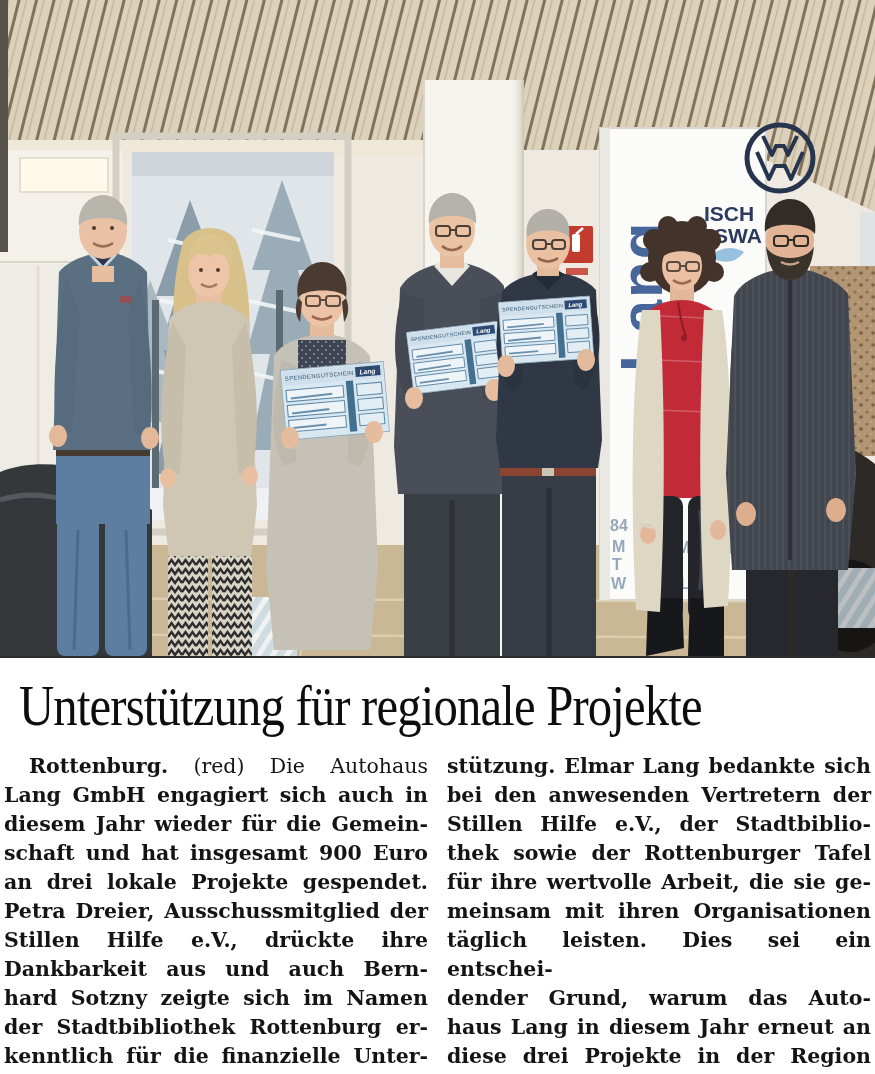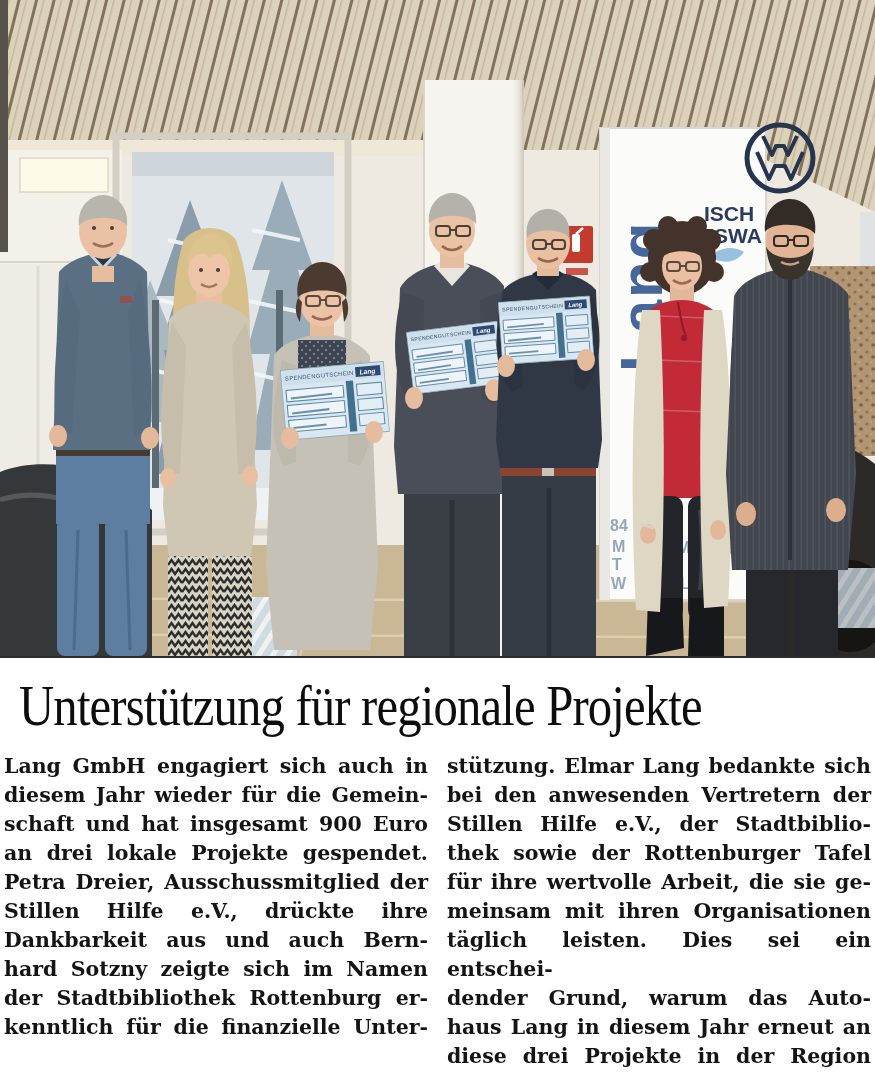--- a/index.html
+++ b/index.html
@@ -340,20 +340,21 @@
   </g>
 </svg>
 </div>
 
 <div class="headline">
   <span>Unterstützung für regionale Projekte</span>
 </div>
 
 <div class="cols">
   <div class="col">
+    <div class="l1"><span class="bold">Rottenburg.</span> <span>(red) Die Autohaus</span></div>
     <div class="flow">Lang GmbH engagiert sich auch in
 diesem Jahr wieder für die Gemein-
 schaft und hat insgesamt 900 Euro
 an drei lokale Projekte gespendet.
 Petra Dreier, Ausschussmitglied der
 Stillen Hilfe e.V., drückte ihre
 Dankbarkeit aus und auch Bern-
 hard Sotzny zeigte sich im Namen
 der Stadtbibliothek Rottenburg er-
 kenntlich für die finanzielle Unter-</div>

